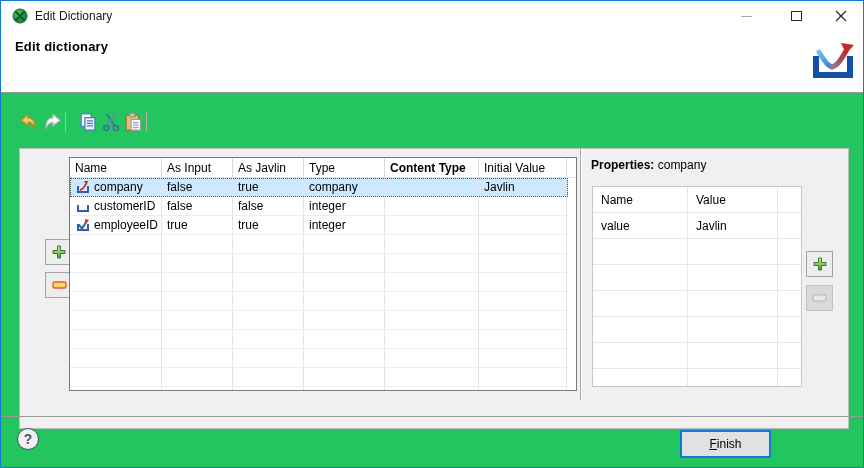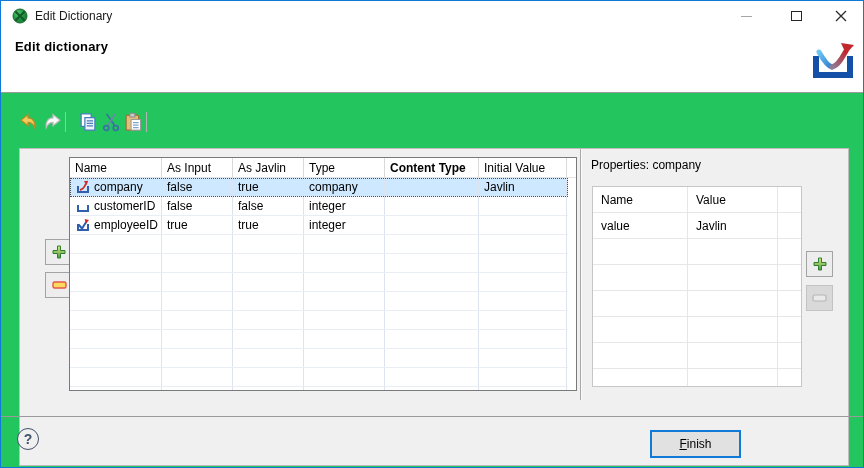--- a/index.html
+++ b/index.html
@@ -18,47 +18,47 @@
   .max-glyph { width:11px; height:10px; border:1px solid #262626; background:#fff; }
   
   #header { position:absolute; left:0; top:30px; width:862px; height:61px; background:#fff; }
   #header-title { position:absolute; left:14px; top:8px; font-size:13px; font-weight:bold; color:#000; letter-spacing:.2px; }
   #logo { position:absolute; left:810px; top:10px; }
   #header-sep { position:absolute; left:0; top:91px; width:862px; height:1px; background:#9a9a9a; }
   
   .tool-btn { position:absolute; top:110px; width:22px; height:22px; display:flex; align-items:center; justify-content:center; }
   .tool-sep { position:absolute; top:111px; width:1px; height:20px; background:#b3b3b3; }
   
-  #outer-panel { position:absolute; left:18px; top:147px; width:830px; height:318px; border:1px solid #bdbdbd; background:#f0f0f0; }
+  #outer-panel { position:absolute; left:18px; top:147px; width:830px; height:281px; border:1px solid #bdbdbd; background:#f0f0f0; }
   #pane-divider { position:absolute; left:560px; top:0; width:1px; height:251px; background:#a8a8a8; box-shadow:1px 0 0 #fafafa; }
   
   .sq-btn { position:absolute; width:28px; height:26px; background:#ededed; border:1px solid #a3a3a3; display:flex; align-items:center; justify-content:center; }
   .sq-btn.disabled { background:#d9d9d9; border-color:#c3c3c3; }
   
   #dict-table { position:absolute; left:49px; top:8px; width:508px; height:234px; background:#fff; border:1px solid #7a7a7a; overflow:hidden; }
   .thead { display:flex; height:20px; background:#fff; border-bottom:1px solid #e3e3e3; }
   .hcell { height:100%; display:flex; align-items:center; padding-left:5px; border-right:1px solid #d9d9d9; font-size:12px; color:#000; white-space:nowrap; overflow:hidden; }
   .trow { display:flex; height:19px; width:498px; border-bottom:1px solid #e9edf4; }
   .trow.sel { background:#cde8ff; outline:1px dotted #4f4f4f; outline-offset:-1px; }
   .cell { height:100%; display:flex; align-items:center; padding-left:5px; border-right:1px solid #dde4ef; font-size:12px; color:#000; white-space:nowrap; overflow:hidden; }
   .c0 { width:92px; } .c1 { width:71px; } .c2 { width:71px; }
   .c3 { width:81px; } .c4 { width:94px;font-weight:bold; } .c5 { width:88px; }
   .row-icon { display:inline-flex; width:16px; height:16px; margin-right:3px; flex:none; }
   
   #props-label { position:absolute; left:571px; top:9px; font-size:12px; color:#000; }
-  #props-label b { font-weight:normal; }
+  #props-label b { font-weight:bold; }
   #props-table { position:absolute; left:572px; top:37px; width:210px; height:201px; background:#fff; border:1px solid #c6c6c6; overflow:hidden; }
   .prow { display:flex; height:26px; border-bottom:1px solid #e6e6e6; }
   .pcell { height:100%; display:flex; align-items:center; padding-left:8px; border-right:1px solid #e6e6e6; font-size:12px; color:#000; white-space:nowrap; overflow:hidden; }
   .p0 { width:95px; } .p1 { width:90px; }
   
   #footer-sep { position:absolute; left:0; top:415px; width:862px; height:1px; background:#9a9a9a; }
   #help-btn { position:absolute; left:16px; top:427px; width:22px; height:22px; border:1.5px solid #41506b; border-radius:50%; color:#41506b; display:flex; align-items:center; justify-content:center; font-size:14px; font-weight:bold; background:#f0f0f0; }
   .dlg-btn { position:absolute; top:429px; height:28px; background:#e1e1e1; border:1px solid #adadad; display:flex; align-items:center; justify-content:center; font-size:12px; color:#000; }
-  #finish-btn { left:649px; width:91px; border:2px solid #0f7ad8; }
+  #finish-btn { left:679px; width:91px; border:2px solid #0f7ad8; }
   #cancel-btn { left:764px; width:84px; }
   .accel { text-decoration:underline; }
 </style>
 </head>
 <body>
 
 <div id="dialog">
 
   <div id="titlebar">
     <span id="app-icon">

